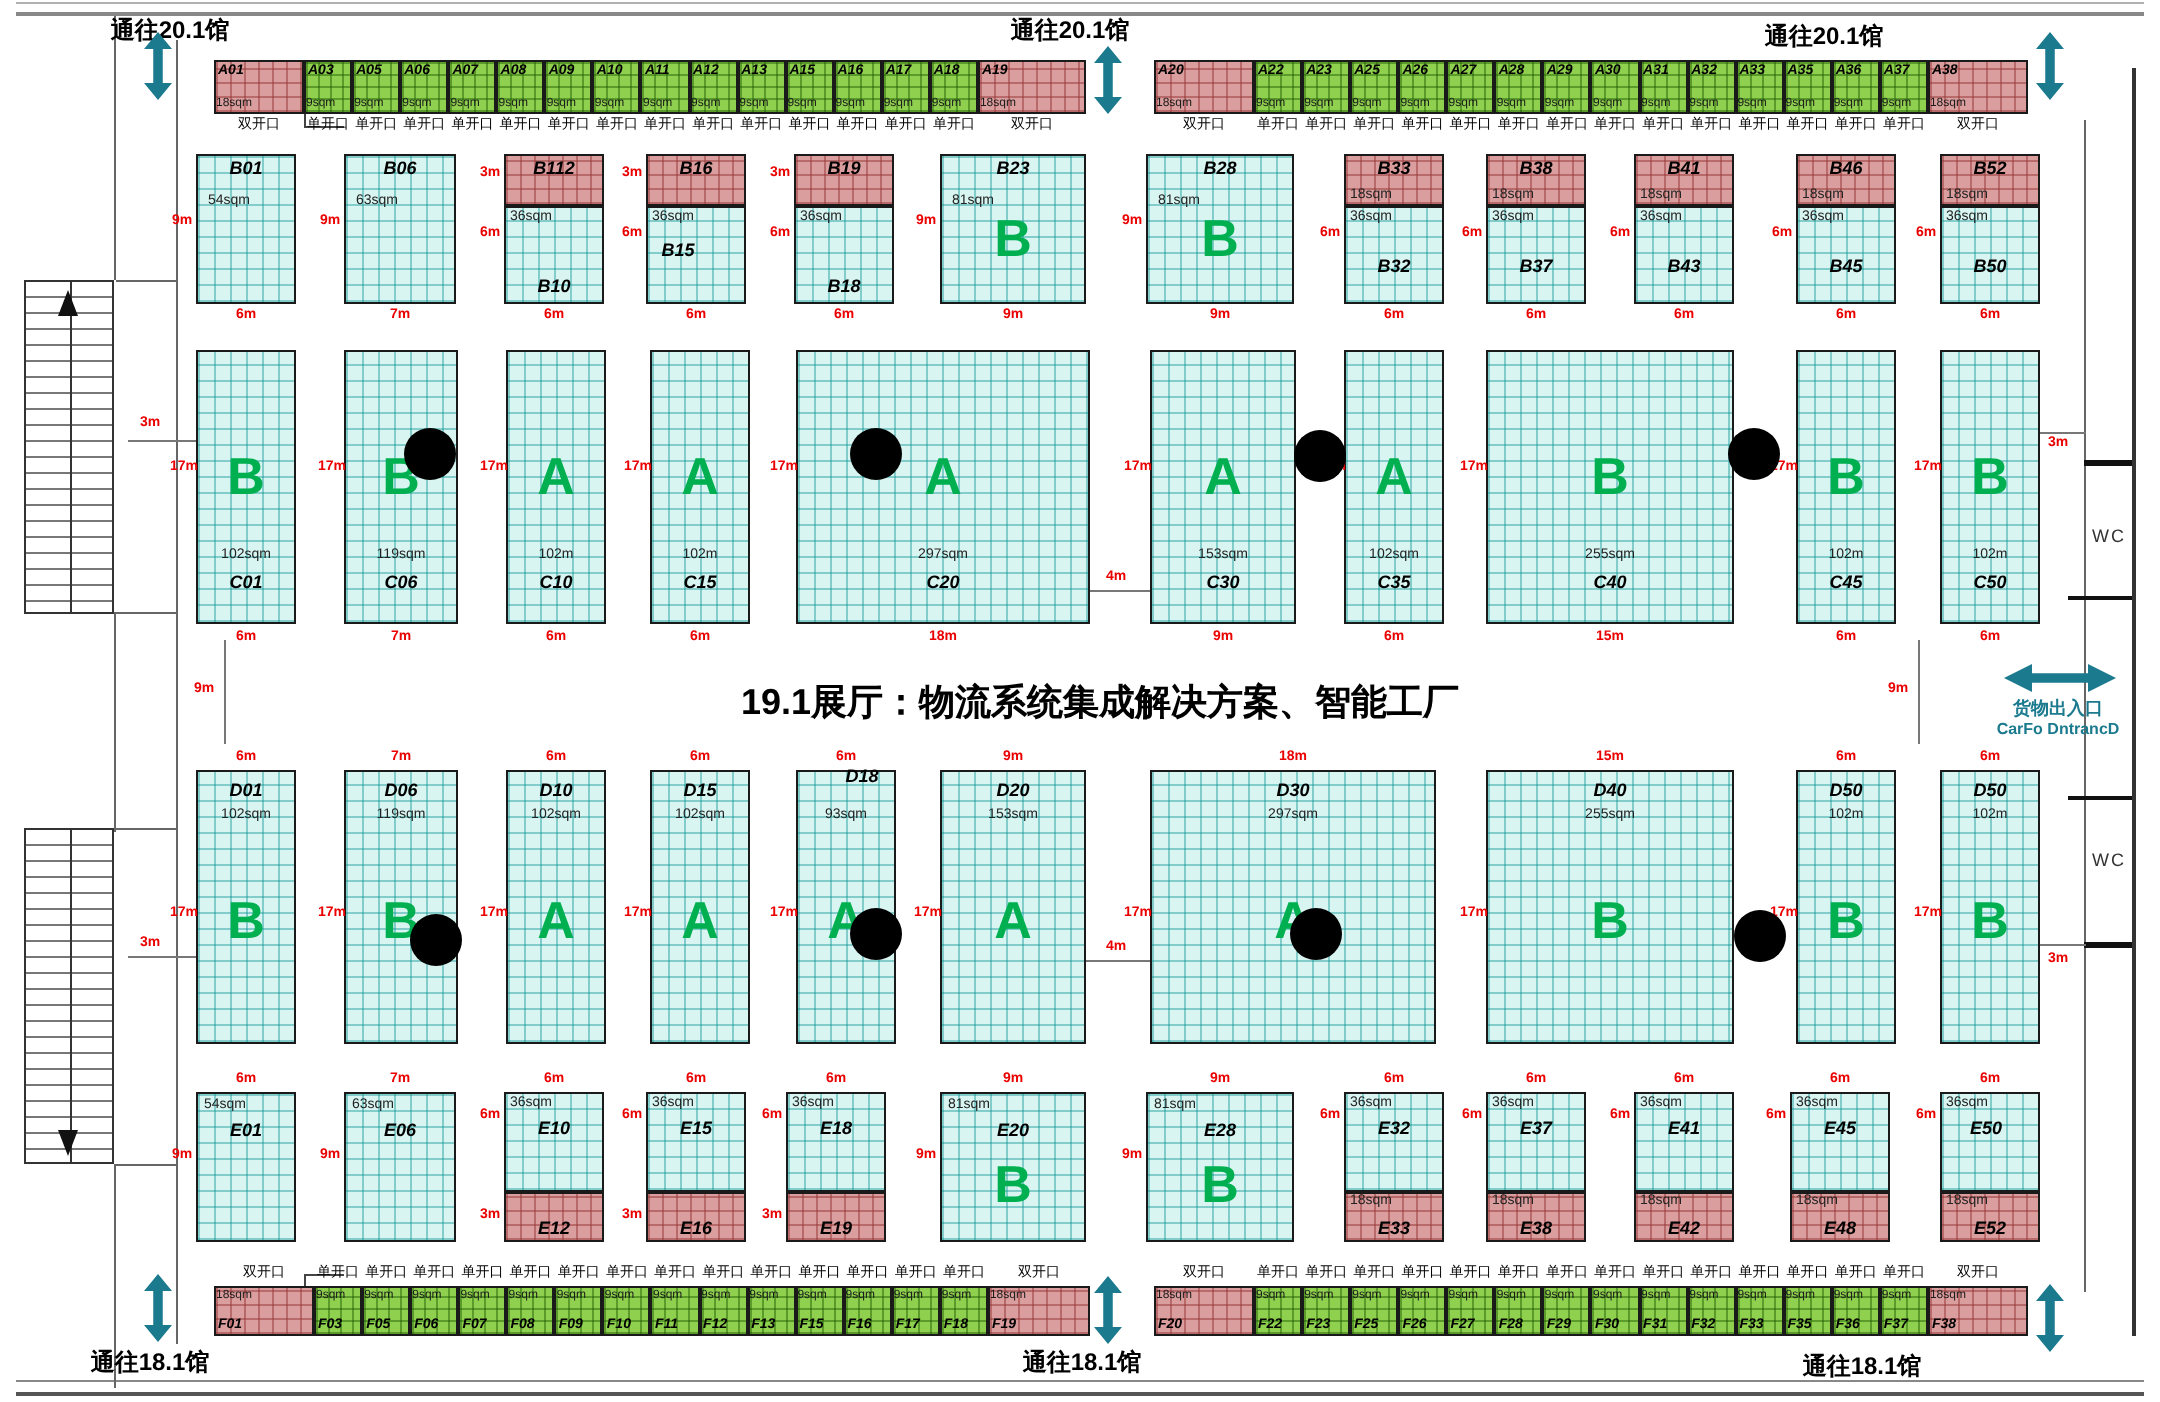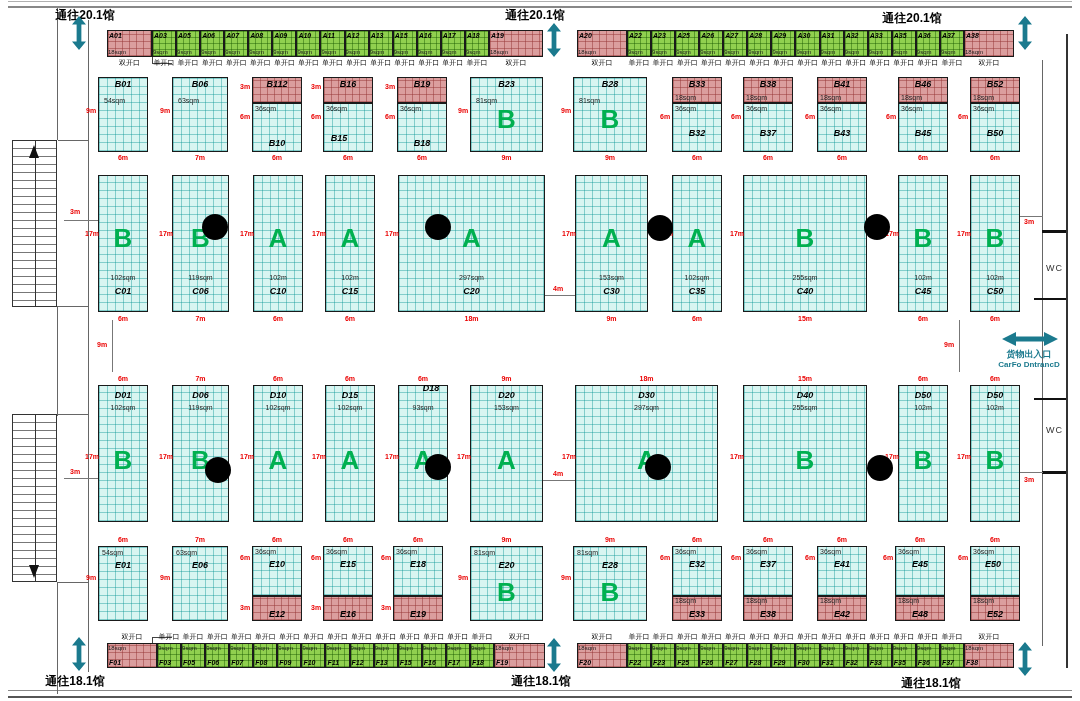--- a/index.html
+++ b/index.html
@@ -86,20 +86,21 @@
   <div class="abs t-hall nw cx" style="left:931px;top:677px;">通往18.1馆</div>
 
   <div class="varrow" style="left:72px;top:16px;"></div>
   <div class="varrow" style="left:547px;top:23px;"></div>
   <div class="varrow" style="left:1018px;top:16px;"></div>
   <div class="varrow" style="left:72px;top:637px;"></div>
   <div class="varrow" style="left:547px;top:638px;"></div>
   <div class="varrow" style="left:1018px;top:642px;"></div>
   <div class="harrow" style="left:1002px;top:332px;"></div>
 
+  <div class="abs t-title nw cx" style="left:550px;top:341px;">19.1展厅：物流系统集成解决方案、智能工厂</div>
 
   <div class="abs t-cargo nw cx" style="left:1029px;top:350px;">货物出入口</div>
   <div class="abs t-cargo2 nw cx" style="left:1029px;top:361px;">CarFo DntrancD</div>
 
   <div class="abs t-wc nw" style="left:1046px;top:264px;">WC</div>
   <div class="abs t-wc nw" style="left:1046px;top:426px;">WC</div>
 
 <div class="abs booth g-pink" style="left: 107px; top: 30px; width: 45px; height: 27px;"></div>
     <div class="abs t-ids nw" style="left: 109px; top: 32px;">A01</div>
     <div class="abs t-sqms nw" style="left: 108px; top: 49px;">18sqm</div>
@@ -371,21 +372,21 @@
     <div class="abs t-id nw ctr" style="left: 252px; top: 80px; width: 50px;">B112</div>
     <div class="abs t-sqm nw" style="left: 255px; top: 105px;">36sqm</div>
     <div class="abs t-id nw ctr" style="left: 252px; top: 139px; width: 50px;">B10</div>
     <div class="abs t-dim nw" style="left: 240px; top: 83px;">3m</div>
     <div class="abs t-dim nw" style="left: 240px; top: 113px;">6m</div>
     <div class="abs t-dim nw ctr" style="left: 252px; top: 154px; width: 50px;">6m</div>
     <div class="abs booth g-pink" style="left: 323px; top: 77px; width: 50px; height: 26px;"></div>
     <div class="abs booth g-cyan" style="left: 323px; top: 103px; width: 50px; height: 49px;"></div>
     <div class="abs t-id nw ctr" style="left: 323px; top: 80px; width: 50px;">B16</div>
     <div class="abs t-sqm nw" style="left: 326px; top: 105px;">36sqm</div>
-    <div class="abs t-id nw ctr" style="left: 323px; top: 134px; width: 32px;">B15</div>
+    <div class="abs t-id nw ctr" style="left: 323px; top: 121px; width: 32px;">B15</div>
     <div class="abs t-dim nw" style="left: 311px; top: 83px;">3m</div>
     <div class="abs t-dim nw" style="left: 311px; top: 113px;">6m</div>
     <div class="abs t-dim nw ctr" style="left: 323px; top: 154px; width: 50px;">6m</div>
     <div class="abs booth g-pink" style="left: 397px; top: 77px; width: 50px; height: 26px;"></div>
     <div class="abs booth g-cyan" style="left: 397px; top: 103px; width: 50px; height: 49px;"></div>
     <div class="abs t-id nw ctr" style="left: 397px; top: 80px; width: 50px;">B19</div>
     <div class="abs t-sqm nw" style="left: 400px; top: 105px;">36sqm</div>
     <div class="abs t-id nw ctr" style="left: 397px; top: 139px; width: 50px;">B18</div>
     <div class="abs t-dim nw" style="left: 385px; top: 83px;">3m</div>
     <div class="abs t-dim nw" style="left: 385px; top: 113px;">6m</div>

